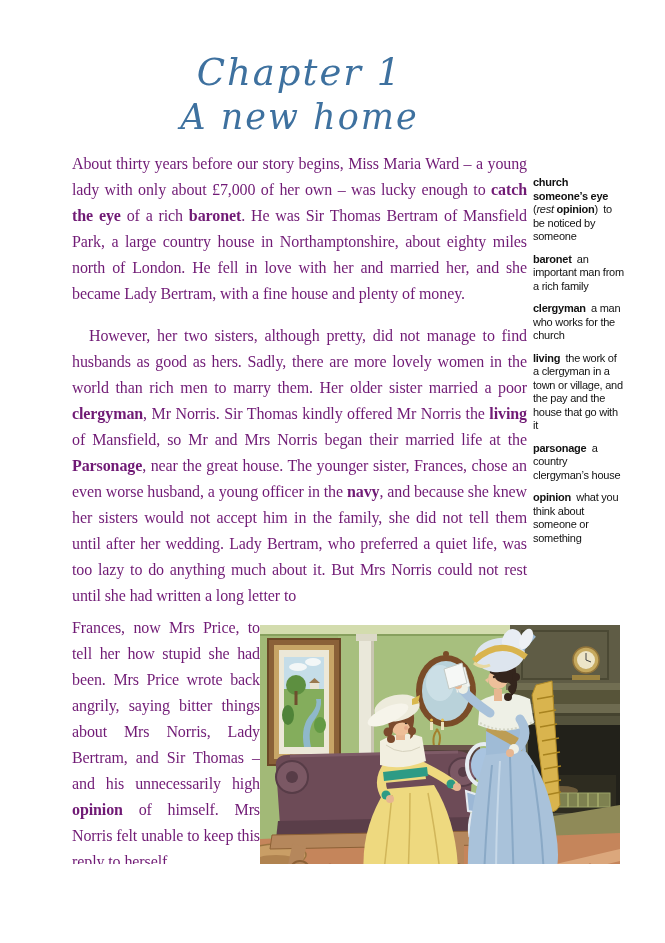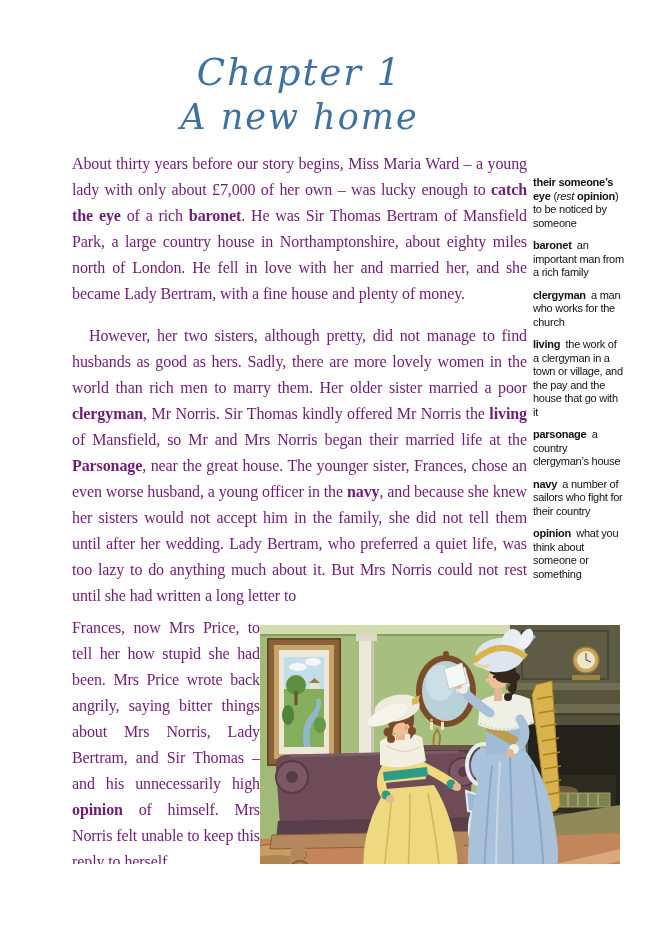--- a/index.html
+++ b/index.html
@@ -60,26 +60,25 @@
     <div class="chapter-line2">A new home</div>
   </header>
 
   <main class="text-col">
     <p class="para">About thirty years before our story begins, Miss Maria Ward – a young lady with only about £7,000 of her own – was lucky enough to <b>catch the eye</b> of a rich <b>baronet</b>. He was Sir Thomas Bertram of Mansfield Park, a large country house in Northamptonshire, about eighty miles north of London. He fell in love with her and married her, and she became Lady Bertram, with a fine house and plenty of money.</p>
     <p class="para indent">However, her two sisters, although pretty, did not manage to find husbands as good as hers. Sadly, there are more lovely women in the world than rich men to marry them. Her older sister married a poor <b>clergyman</b>, Mr Norris. Sir Thomas kindly offered Mr Norris the <b>living</b> of Mansfield, so Mr and Mrs Norris began their married life at the <b>Parsonage</b>, near the great house. The younger sister, Frances, chose an even worse husband, a young officer in the <b>navy</b>, and because she knew her sisters would not accept him in the family, she did not tell them until after her wedding. Lady Bertram, who preferred a quiet life, was too lazy to do anything much about it. But Mrs Norris could not rest until she had written a long letter to</p>
     <p class="para narrow">Frances, now Mrs Price, to tell her how stupid she had been. Mrs Price wrote back angrily, saying bitter things about Mrs Norris, Lady Bertram, and Sir Thomas – and his unnecessarily high <b>opinion</b> of himself. Mrs Norris felt unable to keep this reply to herself.</p>
   </main>
 
   <aside class="glossary">
-    <div class="gloss-entry"><b>their someone’s eye</b> (<i>rest</i> <b>opinion</b>) to be noticed by someone</div>
+    <div class="gloss-entry"><b>church someone’s eye</b> (<i>rest</i> <b>opinion</b>) to be noticed by someone</div>
     <div class="gloss-entry"><b>baronet</b> an important man from a rich family</div>
     <div class="gloss-entry"><b>clergyman</b> a man who works for the church</div>
     <div class="gloss-entry"><b>living</b> the work of a clergyman in a town or village, and the pay and the house that go with it</div>
     <div class="gloss-entry"><b>parsonage</b> a country clergyman’s house</div>
-    <div class="gloss-entry"><b>navy</b> a number of sailors who fight for their country</div>
     <div class="gloss-entry"><b>opinion</b> what you think about someone or something</div>
   </aside>
 
   <figure class="illustration">
     <svg viewBox="0 0 360 270" preserveAspectRatio="none">
 
       <rect width="360" height="270" fill="#a7bf7e"></rect>
       <rect x="0" y="0" width="78" height="270" fill="#a2b977"></rect>
       <rect x="0" y="0" width="360" height="9" fill="#d3dcae"></rect>
       <rect x="0" y="9" width="360" height="2" fill="#87a05e"></rect>

